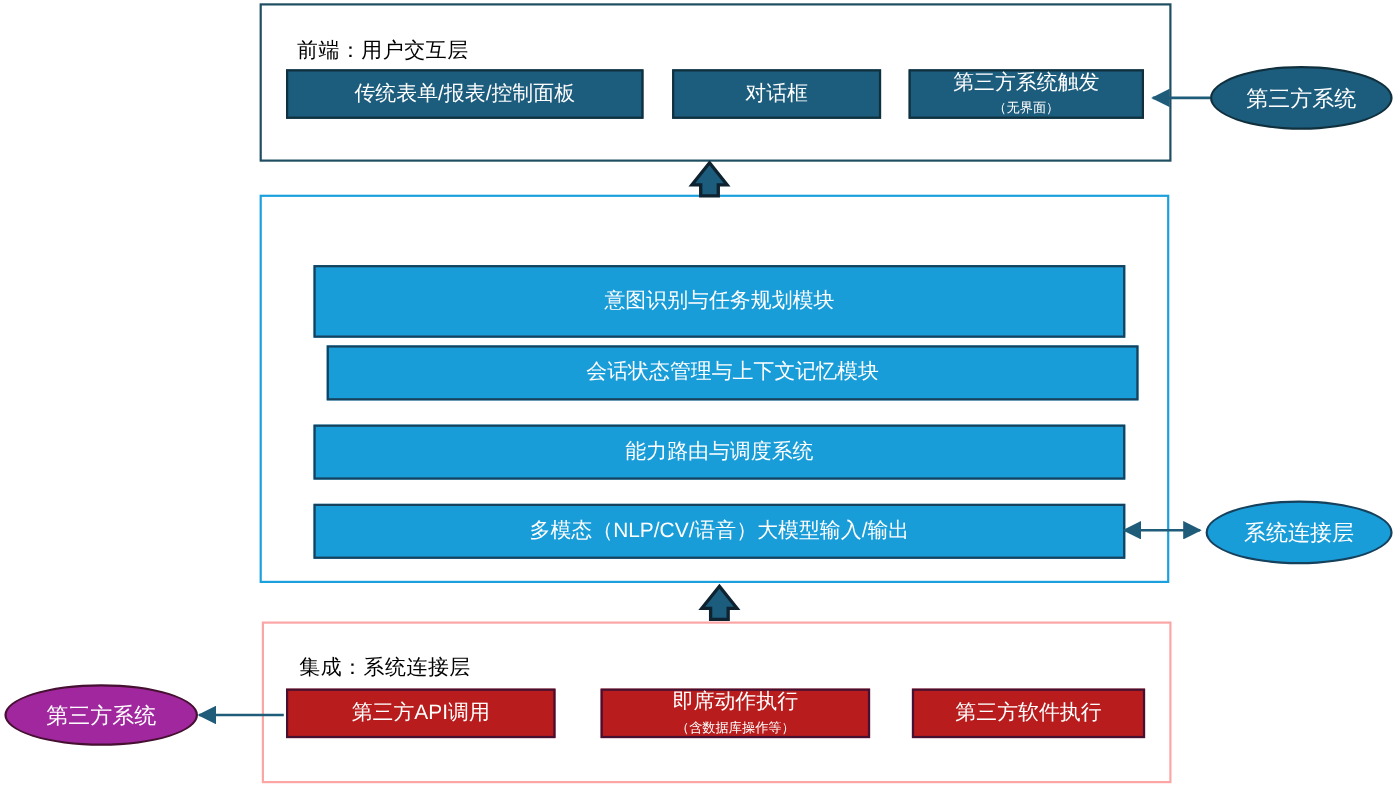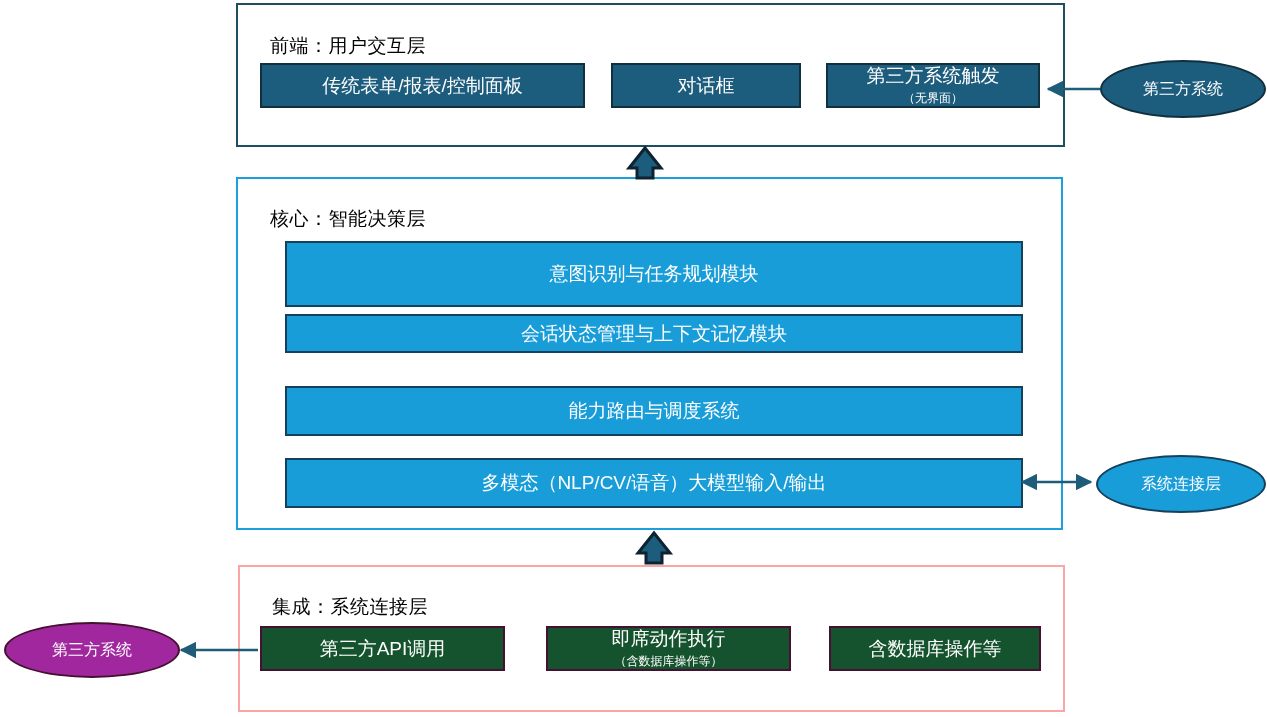--- a/index.html
+++ b/index.html
@@ -82,34 +82,34 @@
     background: #1C5C7C;
     border: 2px solid #11303E;
   }
   
   .node-core {
     background: #199DD8;
     border: 2px solid #16415C;
   }
   
   .node-integration {
-    background: #14532d;
+    background: #b91c1c;
     border: 2px solid #451031;
   }
 
   
   .ellipse {
     position: absolute;
     box-sizing: border-box;
     border-radius: 50%;
     display: flex;
     align-items: center;
     justify-content: center;
     color: #ffffff;
-    font-size: 16px;
+    font-size: 20px;
     white-space: nowrap;
   }
   .ellipse-teal {
     background: #1C5C7C;
     border: 2px solid #11303E;
   }
   .ellipse-blue {
     background: #199DD8;
     border: 2px solid #16415C;
   }
@@ -143,27 +143,26 @@
       <div class="main-label">对话框</div>
     </div>
 
     <div class="node node-front" style="left:588px; top:58px; width:214px; height:45px;">
       <div class="main-label">第三方系统触发</div>
       <div class="sub-label">（无界面）</div>
     </div>
   </div>
 
   <div class="layer layer-core">
-    <div class="layer-title">核心：智能决策层</div>
 
     <div class="node node-core" style="left:47px; top:62px; width:738px; height:66px;">
       <div class="main-label">意图识别与任务规划模块</div>
     </div>
 
-    <div class="node node-core" style="left:47px; top:135px; width:738px; height:39px;">
+    <div class="node node-core" style="left:59px; top:135px; width:738px; height:50px;">
       <div class="main-label">会话状态管理与上下文记忆模块</div>
     </div>
 
     <div class="node node-core" style="left:47px; top:207px; width:738px; height:50px;">
       <div class="main-label">能力路由与调度系统</div>
     </div>
 
     <div class="node node-core" style="left:47px; top:279px; width:738px; height:50px;">
       <div class="main-label">多模态（NLP/CV/语音）大模型输入/输出</div>
     </div>
@@ -175,21 +174,21 @@
     <div class="node node-integration" style="left:20px; top:59px; width:245px; height:45px;">
       <div class="main-label">第三方API调用</div>
     </div>
 
     <div class="node node-integration" style="left:306px; top:59px; width:245px; height:45px;">
       <div class="main-label">即席动作执行</div>
       <div class="sub-label">（含数据库操作等）</div>
     </div>
 
     <div class="node node-integration" style="left:589px; top:59px; width:212px; height:45px;">
-      <div class="main-label">含数据库操作等</div>
+      <div class="main-label">第三方软件执行</div>
     </div>
   </div>
 
   <div class="ellipse ellipse-teal" style="left:1100px; top:60px; width:166px; height:58px;">
     <span>第三方系统</span>
   </div>
 
   <div class="ellipse ellipse-blue" style="left:1096px; top:455px; width:170px; height:58px;">
     <span>系统连接层</span>
   </div>

